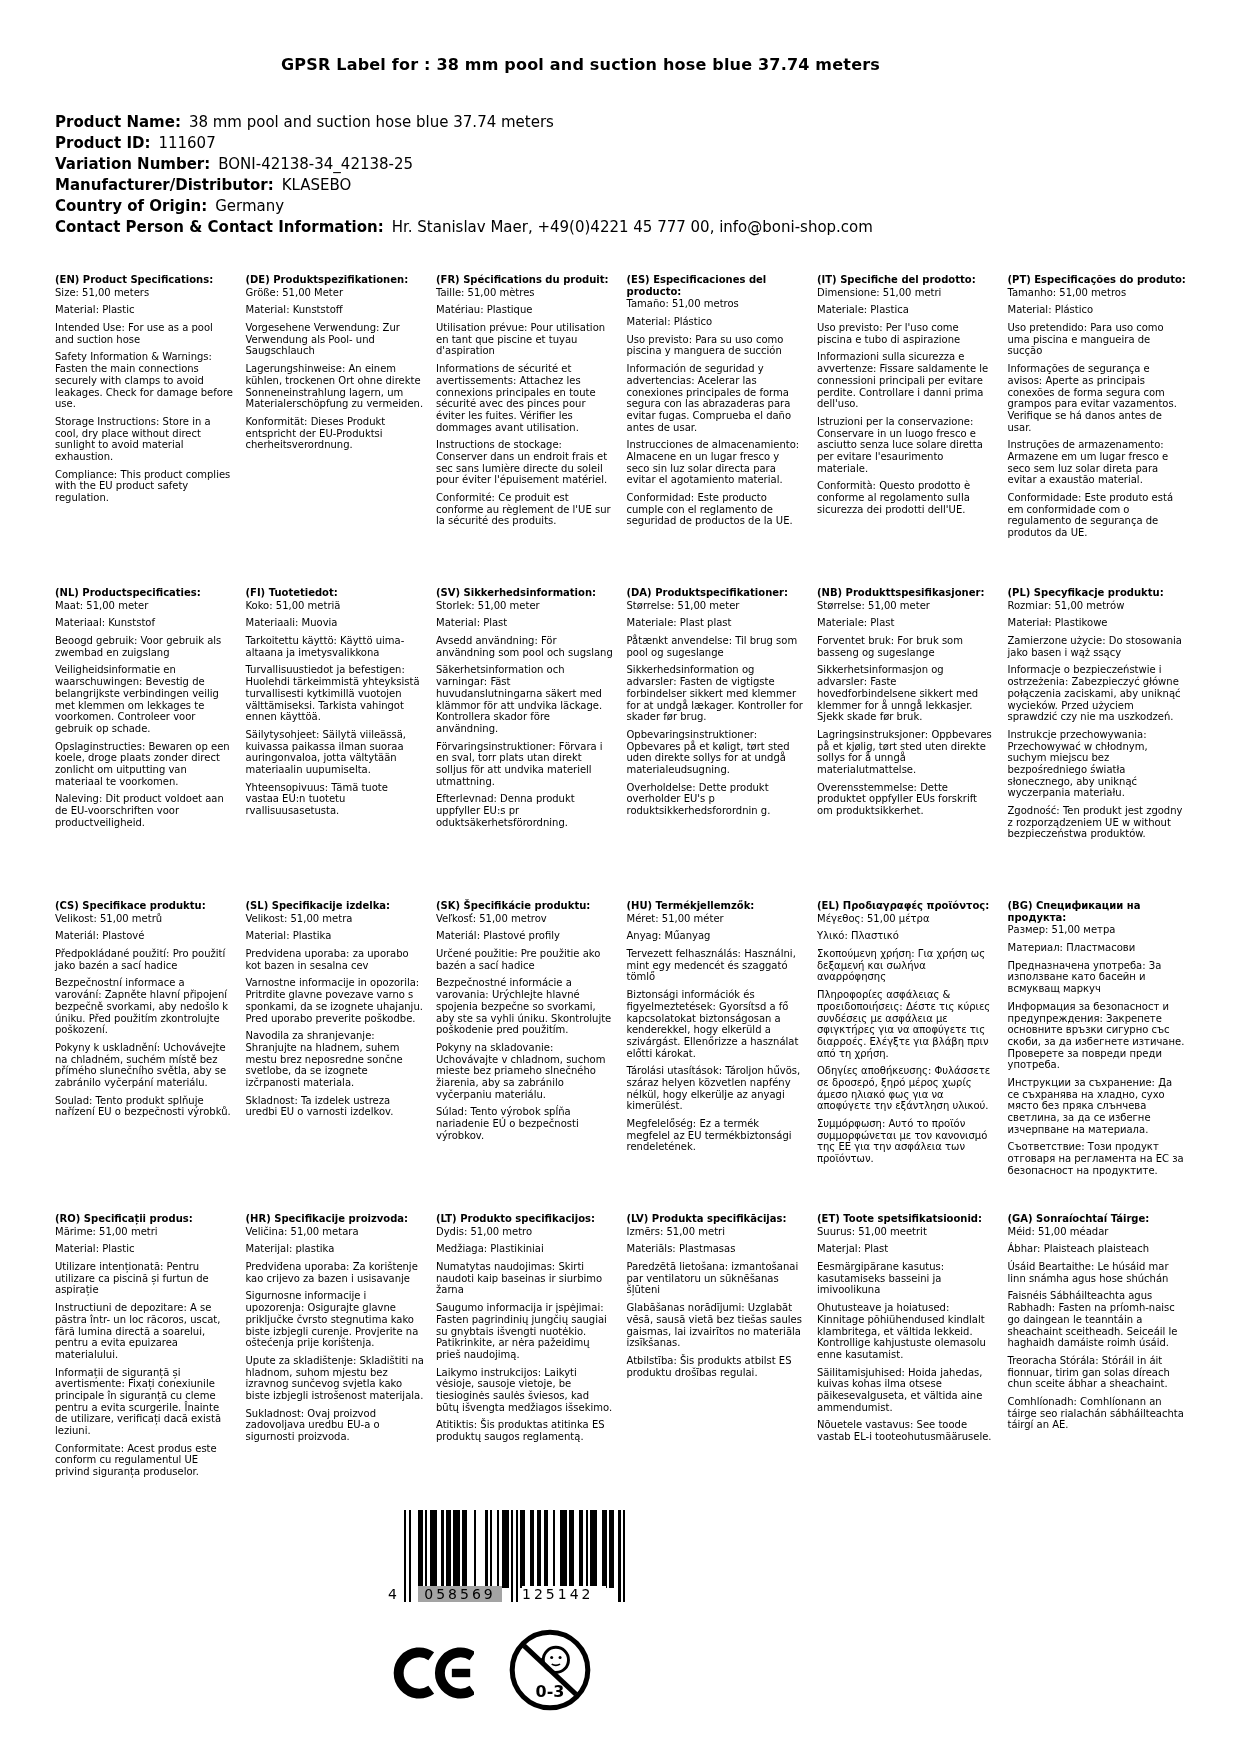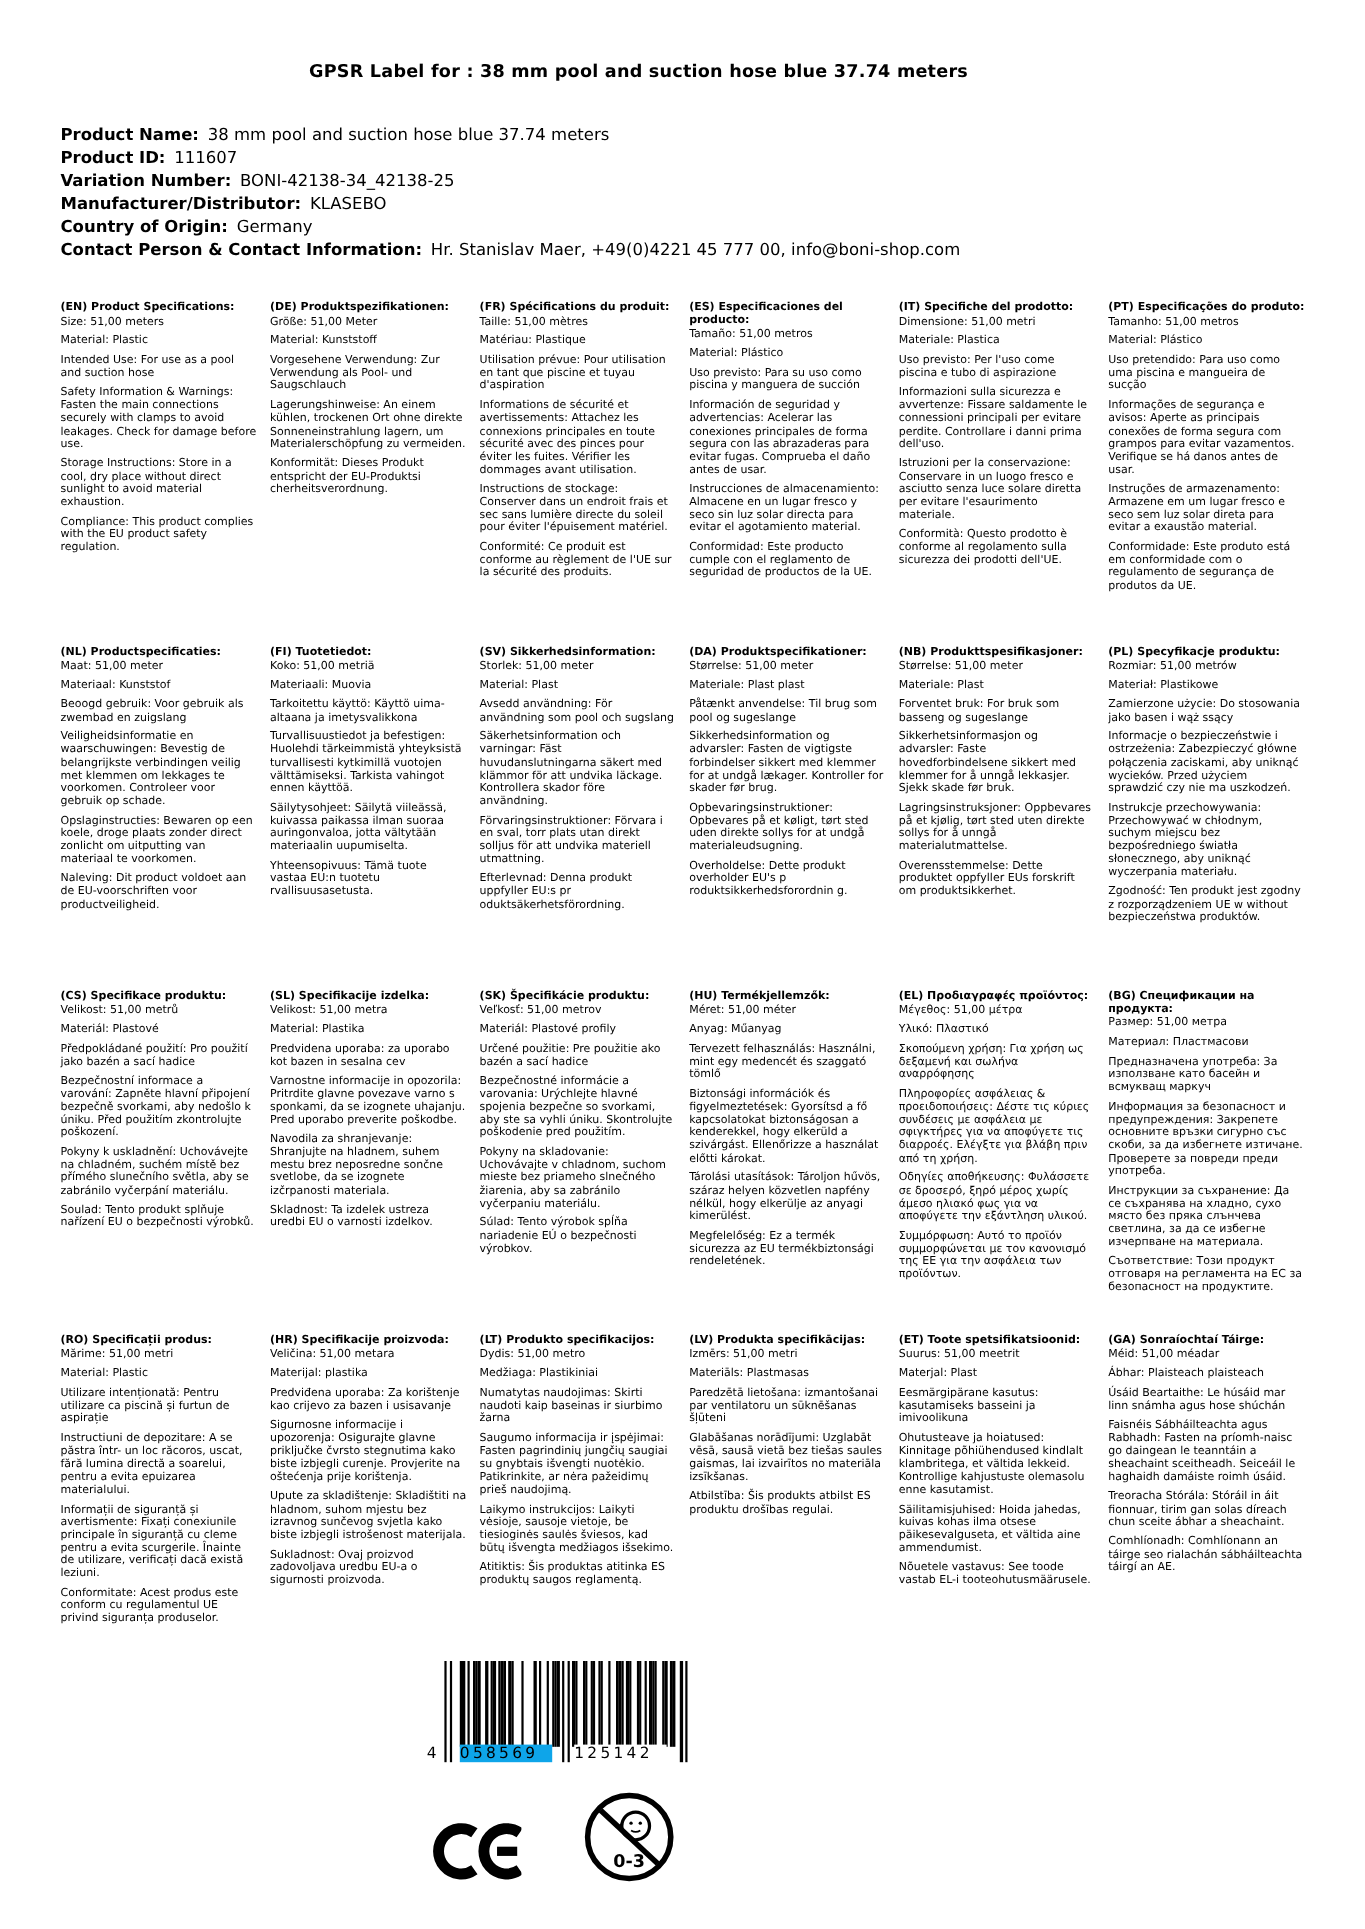--- a/index.html
+++ b/index.html
@@ -15,23 +15,23 @@
   .cell-h{font-weight:bold;font-size:10px;margin:0 0 1px 0;}
   .cell p{margin:0 0 6px 0;}
   .bottom{margin-left:390px;margin-top:26px;width:240px;}
   .barcode{position:relative;width:222px;height:100px;margin-left:14px;}
   .bars{display:flex;align-items:flex-start;height:96px;}
   .module{height:78px;flex:0 0 auto;}
   .module.black{background:#000;}
   .module.tall{height:92px;}
   .bc-digits{position:absolute;top:76px;left:0;width:100%;font-size:14px;font-family:"DejaVu Sans",sans-serif;}
   .bc-lead{position:absolute;left:-16px;top:0;}
-  .bc-g1{position:absolute;left:14px;top:0;width:84px;text-align:left;letter-spacing:3px;background:#0ea5e9;}
+  .bc-g1{position:absolute;left:14px;top:0;width:84px;text-align:center;letter-spacing:3px;background:#a3a3a3;}
   .bc-g2{position:absolute;left:118px;top:0;width:84px;text-align:left;letter-spacing:3px;background:#fff;}
-  .symbols{display:flex;align-items:flex-end;gap:56px;margin-top:22px;}
+  .symbols{display:flex;align-items:center;gap:34px;margin-top:22px;}
   .ce-mark{width:84px;height:62px;}
   .age-warning{width:84px;height:88px;margin-top:-6px;}
 </style>
 </head>
 <body>
 
 <div class="page">
   <h1 class="title">GPSR Label for : 38 mm pool and suction hose blue 37.74 meters</h1>
 
   <div class="product-info" id="product-info">
@@ -178,21 +178,21 @@
         <p>Pokyny na skladovanie: Uchovávajte v chladnom, suchom mieste bez priameho slnečného žiarenia, aby sa zabránilo vyčerpaniu materiálu.</p>
         <p>Súlad: Tento výrobok spĺňa nariadenie EÚ o bezpečnosti výrobkov.</p>
       </div>
       <div class="cell">
         <div class="cell-h">(HU) Termékjellemzők:</div>
         <p>Méret: 51,00 méter</p>
         <p>Anyag: Műanyag</p>
         <p>Tervezett felhasználás: Használni, mint egy medencét és szaggató tömlő</p>
         <p>Biztonsági információk és figyelmeztetések: Gyorsítsd a fő kapcsolatokat biztonságosan a kenderekkel, hogy elkerüld a szivárgást. Ellenőrizze a használat előtti károkat.</p>
         <p>Tárolási utasítások: Tároljon hűvös, száraz helyen közvetlen napfény nélkül, hogy elkerülje az anyagi kimerülést.</p>
-        <p>Megfelelőség: Ez a termék sicurezza az EU termékbiztonsági rendeletének.</p>
+        <p>Megfelelőség: Ez a termék megfelel az EU termékbiztonsági rendeletének.</p>
       </div>
       <div class="cell">
         <div class="cell-h">(EL) Προδιαγραφές προϊόντος:</div>
         <p>Μέγεθος: 51,00 μέτρα</p>
         <p>Υλικό: Πλαστικό</p>
         <p>Σκοπούμενη χρήση: Για χρήση ως δεξαμενή και σωλήνα αναρρόφησης</p>
         <p>Πληροφορίες ασφάλειας &amp; προειδοποιήσεις: Δέστε τις κύριες συνδέσεις με ασφάλεια με σφιγκτήρες για να αποφύγετε τις διαρροές. Ελέγξτε για βλάβη πριν από τη χρήση.</p>
         <p>Οδηγίες αποθήκευσης: Φυλάσσετε σε δροσερό, ξηρό μέρος χωρίς άμεσο ηλιακό φως για να αποφύγετε την εξάντληση υλικού.</p>
         <p>Συμμόρφωση: Αυτό το προϊόν συμμορφώνεται με τον κανονισμό της ΕΕ για την ασφάλεια των προϊόντων.</p>
       </div>

